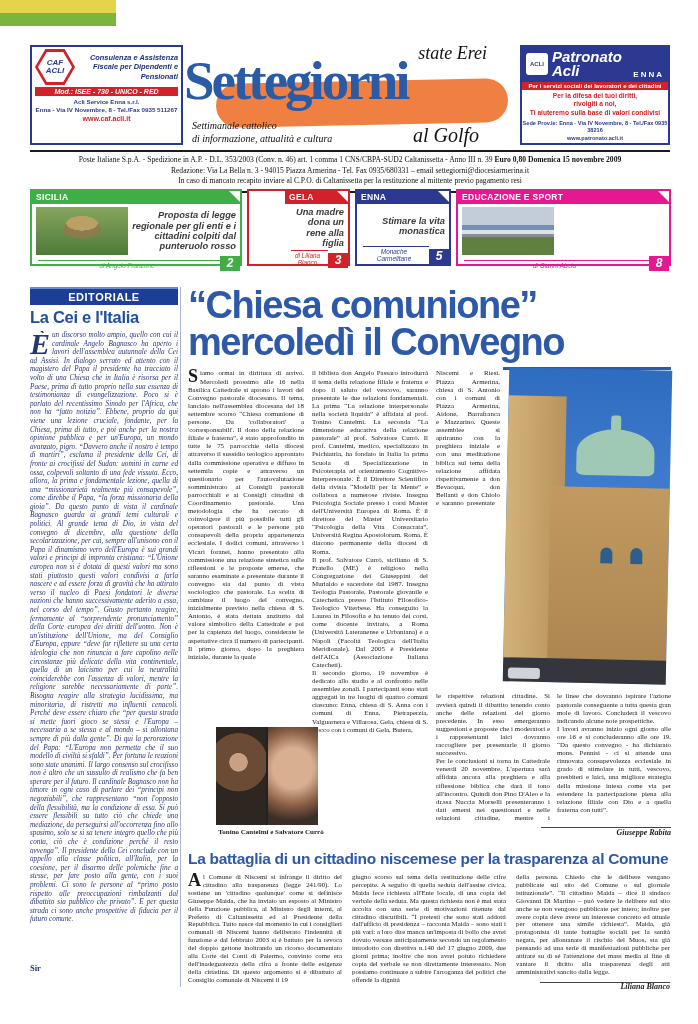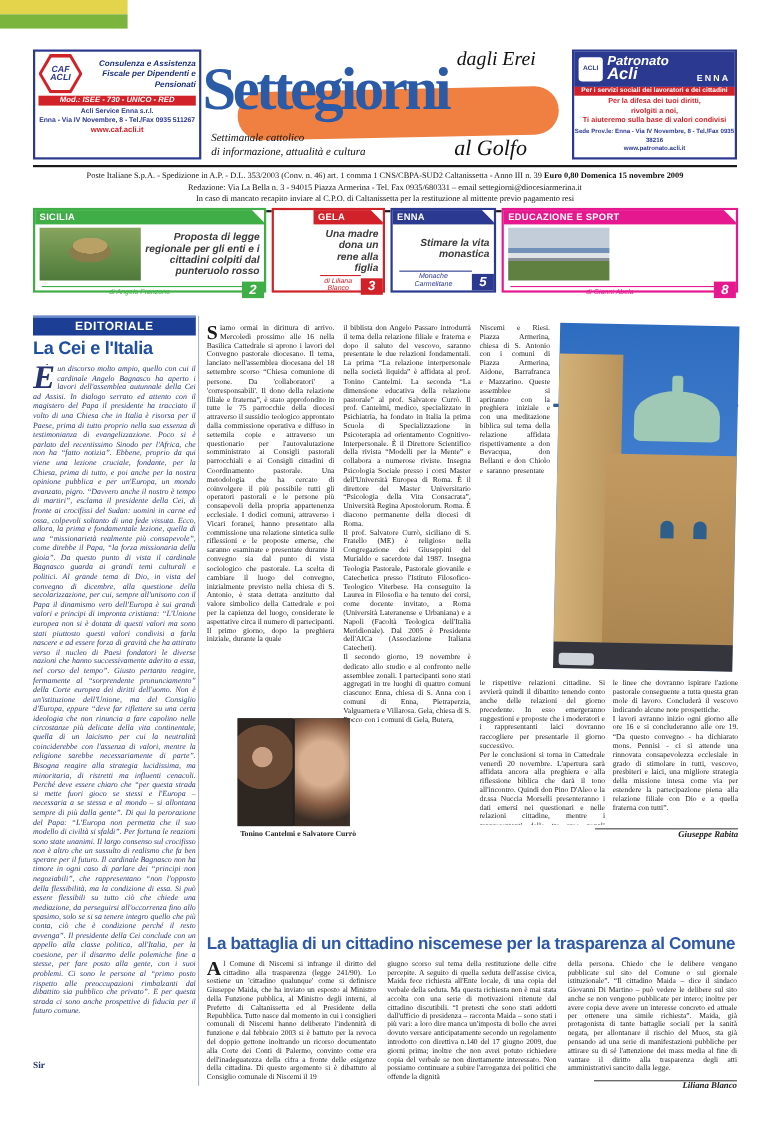--- a/index.html
+++ b/index.html
@@ -27,21 +27,21 @@
   .m-pre{position:absolute;right:26px;top:-2px;font-style:italic;font-size:18px;color:#111;}
   .m-swoosh{position:absolute;left:26px;top:36px;width:292px;height:44px;background:#ef8042;border-radius:22px;transform:rotate(-1.2deg);}
   .m-title{position:absolute;left:-6px;top:4px;font-family:"Liberation Serif",serif;font-weight:bold;font-size:55px;letter-spacing:-3px;color:#2b5aa7;}
   .m-sub{position:absolute;left:2px;bottom:0px;font-style:italic;font-size:10px;line-height:1.25;color:#111;}
   .m-post{position:absolute;right:34px;bottom:-2px;font-style:italic;font-size:20px;color:#111;}
 
   .ad-pat{width:150px;border:2px solid #2b3990;box-sizing:border-box;display:flex;flex-direction:column;font-family:"Liberation Sans",sans-serif;}
   .pat-head{background:#2b3990;color:#fff;display:flex;gap:4px;padding:3px 4px;align-items:center;}
   .acli-logo{width:22px;height:22px;background:#fff;border-radius:3px;display:grid;place-items:center;color:#2b3990;font-weight:bold;font-size:6px;}
   .pat-tt{flex:1;line-height:0.95;}
-  .pat-t1{font-weight:bold;font-style:italic;font-size:12px;}
+  .pat-t1{font-weight:bold;font-style:italic;font-size:15px;}
   .pat-t2row{display:flex;justify-content:space-between;align-items:flex-end;}
   .pat-t2{font-weight:bold;font-style:italic;font-size:15px;}
   .pat-prov{font-size:8px;letter-spacing:2px;font-weight:bold;}
   .pat-band{background:#d12229;color:#fff;font-size:6px;font-weight:bold;text-align:center;padding:1px 0;}
   .pat-red{color:#d12229;font-weight:bold;font-size:6.6px;text-align:center;line-height:1.35;padding:2px 1px;}
   .pat-blue{color:#2b3990;font-weight:bold;font-size:5.6px;text-align:center;line-height:1.3;padding-bottom:2px;}
 
   
   .infobar{position:absolute;left:30px;top:150px;width:640px;border-top:2px solid #1a1a1a;border-bottom:2px solid #1a1a1a;padding:3px 0 4px;text-align:center;font-size:7.6px;line-height:1.4;color:#111;}
   .infobar b{font-weight:bold;}
@@ -138,21 +138,21 @@
         </div>
       <div class="caf-tagline">Consulenza e Assistenza Fiscale per Dipendenti e Pensionati</div>
     </div>
     <div class="caf-band">Mod.: ISEE - 730 - UNICO - RED</div>
     <div class="caf-l1">Acli Service Enna s.r.l.</div>
     <div class="caf-l2">Enna - Via IV Novembre, 8 - Tel./Fax 0935 511267</div>
     <div class="caf-site">www.caf.acli.it</div>
   </div>
 
   <div class="masthead">
-    <div class="m-pre">dagli Erei</div>
+    <div class="m-pre">state Erei</div>
     <div class="m-swoosh"></div>
     <div class="m-title">Settegiorni</div>
     <div class="m-sub pre">Settimanale cattolico
 di informazione, attualità e cultura</div>
     <div class="m-post">al Golfo</div>
   </div>
 
   <div class="ad-pat">
     <div class="pat-head">
       <div class="acli-logo">ACLI</div>
@@ -234,20 +234,22 @@
   <div class="ed-title">La Cei e l'Italia</div>
   <div class="ed-body">
     <span class="ed-drop">È</span><span class="pre">un discorso molto ampio, quello con cui il cardinale Angelo Bagnasco ha aperto i lavori dell'assemblea autunnale della Cei ad Assisi. In dialogo serrato ed attento con il magistero del Papa il presidente ha tracciato il volto di una Chiesa che in Italia è risorsa per il Paese, prima di tutto proprio nella sua essenza di testimonianza di evangelizzazione. Poco si è parlato del recentissimo Sinodo per l'Africa, che non ha “fatto notizia”. Ebbene, proprio da qui viene una lezione cruciale, fondante, per la Chiesa, prima di tutto, e poi anche per la nostra opinione pubblica e per un'Europa, un mondo avanzato, pigro. “Davvero anche il nostro è tempo di martiri”, esclama il presidente della Cei, di fronte ai crocifissi del Sudan: uomini in carne ed ossa, colpevoli soltanto di una fede vissuta. Ecco, allora, la prima e fondamentale lezione, quella di una “missionarietà realmente più consapevole”, come direbbe il Papa, “la forza missionaria della gioia”. Da questo punto di vista il cardinale Bagnasco guarda ai grandi temi culturali e politici. Al grande tema di Dio, in vista del convegno di dicembre, alla questione della secolarizzazione, per cui, sempre all'unisono con il Papa il dinamismo vero dell'Europa è sui grandi valori e principi di impronta cristiana: “L'Unione europea non si è dotata di questi valori ma sono stati piuttosto questi valori condivisi a farla nascere e ad essere forza di gravità che ha attirato verso il nucleo di Paesi fondatori le diverse nazioni che hanno successivamente aderito a essa, nel corso del tempo”. Giusto pertanto reagire, fermamente al “sorprendente pronunciamento” della Corte europea dei diritti dell'uomo. Non è un'istituzione dell'Unione, ma del Consiglio d'Europa, eppure “deve far riflettere su una certa ideologia che non rinuncia a fare capolino nelle circostanze più delicate della vita continentale, quella di un laicismo per cui la neutralità coinciderebbe con l'assenza di valori, mentre la religione sarebbe necessariamente di parte”. Bisogna reagire alla strategia lucidissima, ma minoritaria, di ristretti ma influenti cenacoli. Perché deve essere chiaro che “per questa strada si mette fuori gioco se stessi e l'Europa – necessaria a se stessa e al mondo – si allontana sempre di più dalla gente”. Di qui la perorazione del Papa: “L'Europa non permetta che il suo modello di civiltà si sfaldi”. Per fortuna le reazioni sono state unanimi. Il largo consenso sul crocifisso non è altro che un sussulto di realismo che fa ben sperare per il futuro. Il cardinale Bagnasco non ha timore in ogni caso di parlare dei “principi non negoziabili”, che rappresentano “non l'opposto della flessibilità, ma la condizione di essa. Si può essere flessibili su tutto ciò che chiede una mediazione, da perseguirsi all'occorrenza fino allo spasimo, solo se si sa tenere integro quello che più conta, ciò che è condizione perché il resto avvenga”. Il presidente della Cei conclude con un appello alla classe politica, all'Italia, per la coesione, per il disarmo delle polemiche fine a stesse, per fare posto alla gente, con i suoi problemi. Ci sono le persone al “primo posto rispetto alle preoccupazioni rimbalzanti dal dibattito sia pubblico che privato”. E per questa strada ci sono anche prospettive di fiducia per il futuro comune.</span>
   </div>
   <div class="ed-sig">Sir</div>
 </div>
 
 <div class="vline"></div>
 
 <div class="main">
+  <div class="m-headline pre">“Chiesa comunione”
+mercoledì il Convegno</div>
   <div class="m-rule"></div>
   <div class="m-cols">
     <div class="half-left">
       <div class="hl-row">
         <div class="acol c1"><span class="drop">S</span><span class="pre">iamo ormai in dirittura di arrivo. Mercoledì prossimo alle 16 nella Basilica Cattedrale si aprono i lavori del Convegno pastorale diocesano. Il tema, lanciato nell'assemblea diocesana del 18 settembre scorso “Chiesa comunione di persone. Da 'collaboratori' a 'corresponsabili'. Il dono della relazione filiale e fraterna”, è stato approfondito in tutte le 75 parrocchie della diocesi attraverso il sussidio teologico approntato dalla commissione operativa e diffuso in settemila copie e attraverso un questionario per l'autovalutazione somministrato ai Consigli pastorali parrocchiali e ai Consigli cittadini di Coordinamento pastorale. Una metodologia che ha cercato di coinvolgere il più possibile tutti gli operatori pastorali e le persone più consapevoli della propria appartenenza ecclesiale. I dodici comuni, attraverso i Vicari foranei, hanno presentato alla commissione una relazione sintetica sulle riflessioni e le proposte emerse, che saranno esaminate e presentate durante il convegno sia dal punto di vista sociologico che pastorale. La scelta di cambiare il luogo del convegno, inizialmente previsto nella chiesa di S. Antonio, è stata dettata anzitutto dal valore simbolico della Cattedrale e poi per la capienza del luogo, considerate le aspettative circa il numero di partecipanti.
 Il primo giorno, dopo la preghiera iniziale, durante la quale</span></div>
         <div class="acol c2"><span class="pre">il biblista don Angelo Passaro introdurrà il tema della relazione filiale e fraterna e dopo il saluto del vescovo, saranno presentate le due relazioni fondamentali. La prima “La relazione interpersonale nella società liquida” è affidata al prof. Tonino Cantelmi. La seconda “La dimensione educativa della relazione pastorale” al prof. Salvatore Currò. Il prof. Cantelmi, medico, specializzato in Psichiatria, ha fondato in Italia la prima Scuola di Specializzazione in Psicoterapia ad orientamento Cognitivo-Interpersonale. È il Direttore Scientifico della rivista “Modelli per la Mente” e collabora a numerose riviste. Insegna Psicologia Sociale presso i corsi Master dell'Università Europea di Roma. È il direttore del Master Universitario “Psicologia della Vita Consacrata”, Università Regina Apostolorum. Roma. È diacono permanente della diocesi di Roma.
 Il prof. Salvatore Currò, siciliano di S. Fratello (ME) è religioso nella Congregazione dei Giuseppini del Murialdo e sacerdote dal 1987. Insegna Teologia Pastorale, Pastorale giovanile e Catechetica presso l'Istituto Filosofico-Teologico Viterbese. Ha conseguito la Laurea in Filosofia e ha tenuto dei corsi, come docente invitato, a Roma (Università Lateranense e Urbaniana) e a Napoli (Facoltà Teologica dell'Italia Meridionale). Dal 2005 è Presidente dell'AICa (Associazione Italiana Catecheti).
 Il secondo giorno, 19 novembre è dedicato allo studio e al confronto nelle assemblee zonali. I partecipanti sono stati aggregati in tre luoghi di quattro comuni ciascuno: Enna, chiesa di S. Anna con i comuni di Enna, Pietraperzia, Valguarnera e Villarosa. Gela, chiesa di S. Rocco con i comuni di Gela, Butera,</span></div>
       </div>

